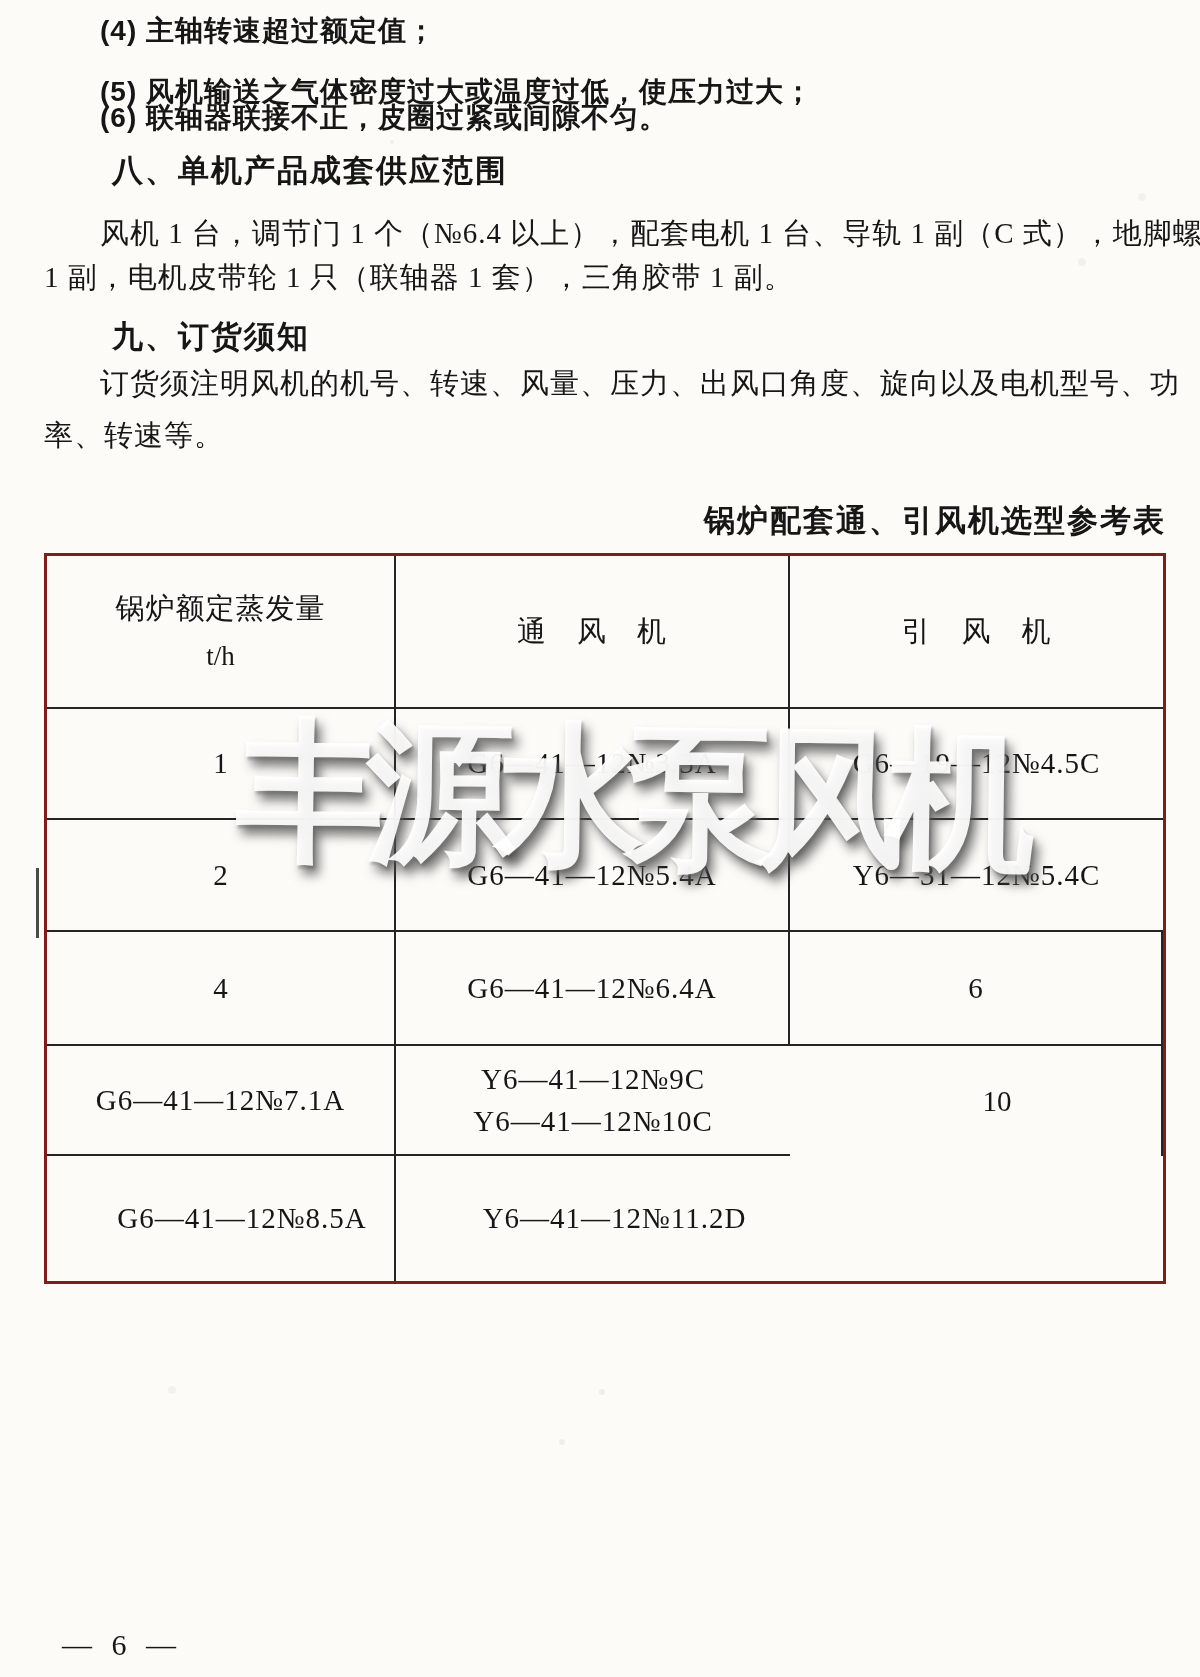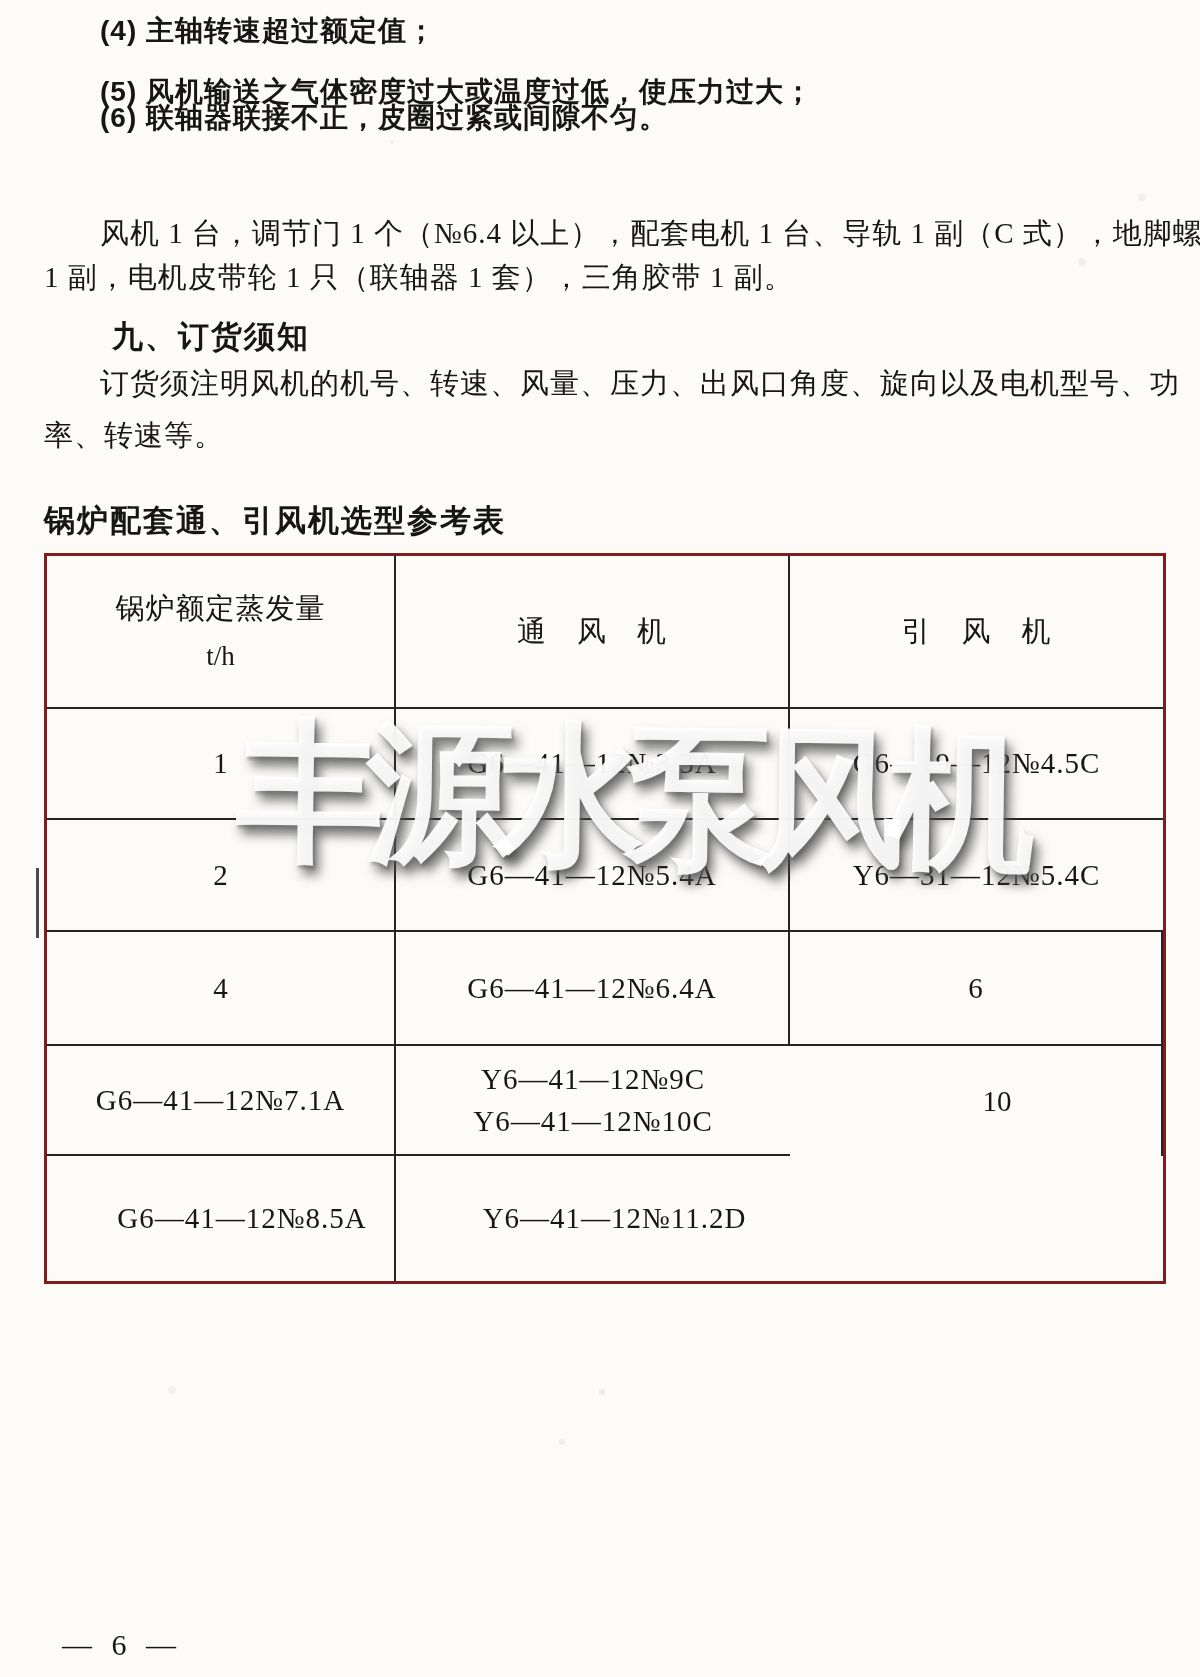--- a/index.html
+++ b/index.html
@@ -36,21 +36,21 @@
   }
   .h8{top:150px;} .h9{top:316px;}
   .para-line{
     position:absolute;margin:0;
     font-size:29px;letter-spacing:1px;white-space:nowrap;
   }
   .p8a{top:214px;left:100px;} .p8b{top:258px;left:44px;}
   .p9a{top:364px;left:100px;} .p9b{top:416px;left:44px;}
   .table-title{
     position:absolute;top:500px;left:44px;width:1122px;margin:0;
-    text-align:left;
+    text-align:right;
     font-family:"Liberation Sans", sans-serif;
     font-weight:700;font-size:31px;letter-spacing:2px;
   }
   .ref-table{
     position:absolute;left:44px;top:553px;width:1122px;height:731px;
     border:3px solid #7f1d1d;
     box-sizing:border-box;
     display:grid;
     grid-template-columns:349px 394px 1fr;
     grid-template-rows:153px 111px 112px 114px 110px 1fr;
@@ -93,20 +93,21 @@
 <body>
 
 <div class="page">
 
   <div class="noise"></div>
 
   <p class="fault-item f4">(4) 主轴转速超过额定值；</p>
   <p class="fault-item f5">(5) 风机输送之气体密度过大或温度过低，使压力过大；</p>
   <p class="fault-item f6">(6) 联轴器联接不正，皮圈过紧或间隙不匀。</p>
 
+  <h2 class="sec-heading h8">八、单机产品成套供应范围</h2>
   <p class="para-line p8a">风机 1 台，调节门 1 个（№6.4 以上），配套电机 1 台、导轨 1 副（C 式），地脚螺栓</p>
   <p class="para-line p8b">1 副，电机皮带轮 1 只（联轴器 1 套），三角胶带 1 副。</p>
 
   <h2 class="sec-heading h9">九、订货须知</h2>
   <p class="para-line p9a">订货须注明风机的机号、转速、风量、压力、出风口角度、旋向以及电机型号、功</p>
   <p class="para-line p9b">率、转速等。</p>
 
   <h3 class="table-title">锅炉配套通、引风机选型参考表</h3>
 
   <div class="ref-table">

